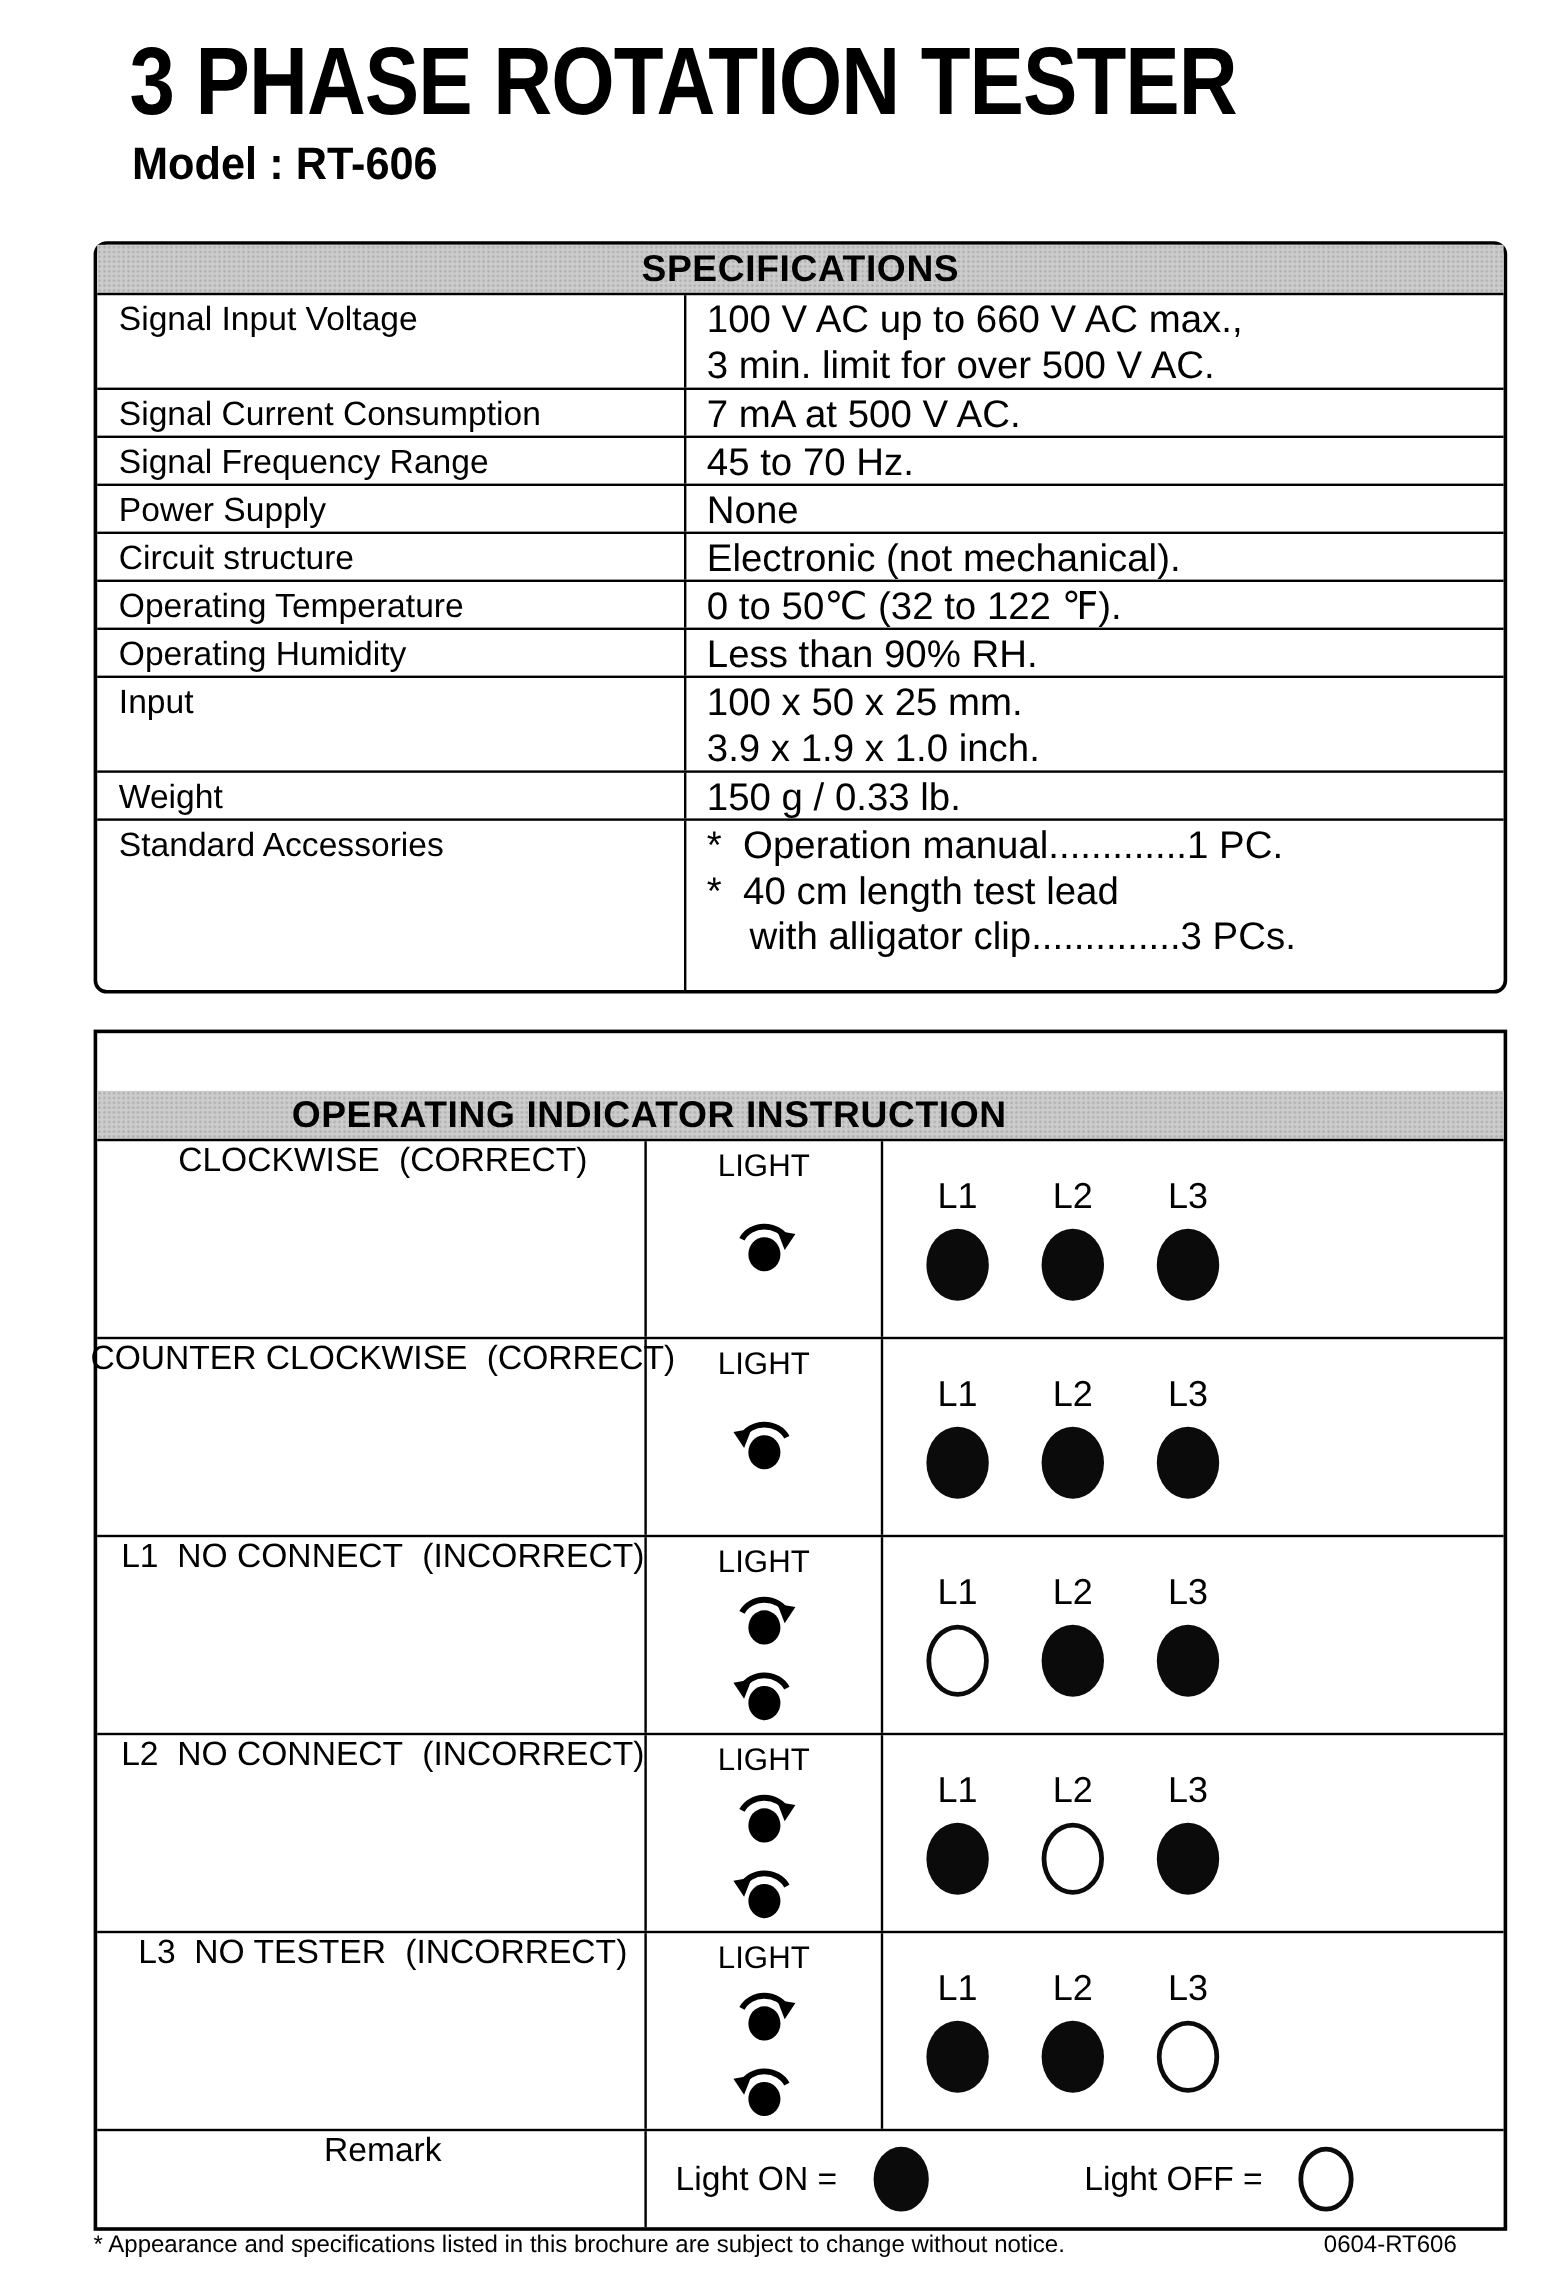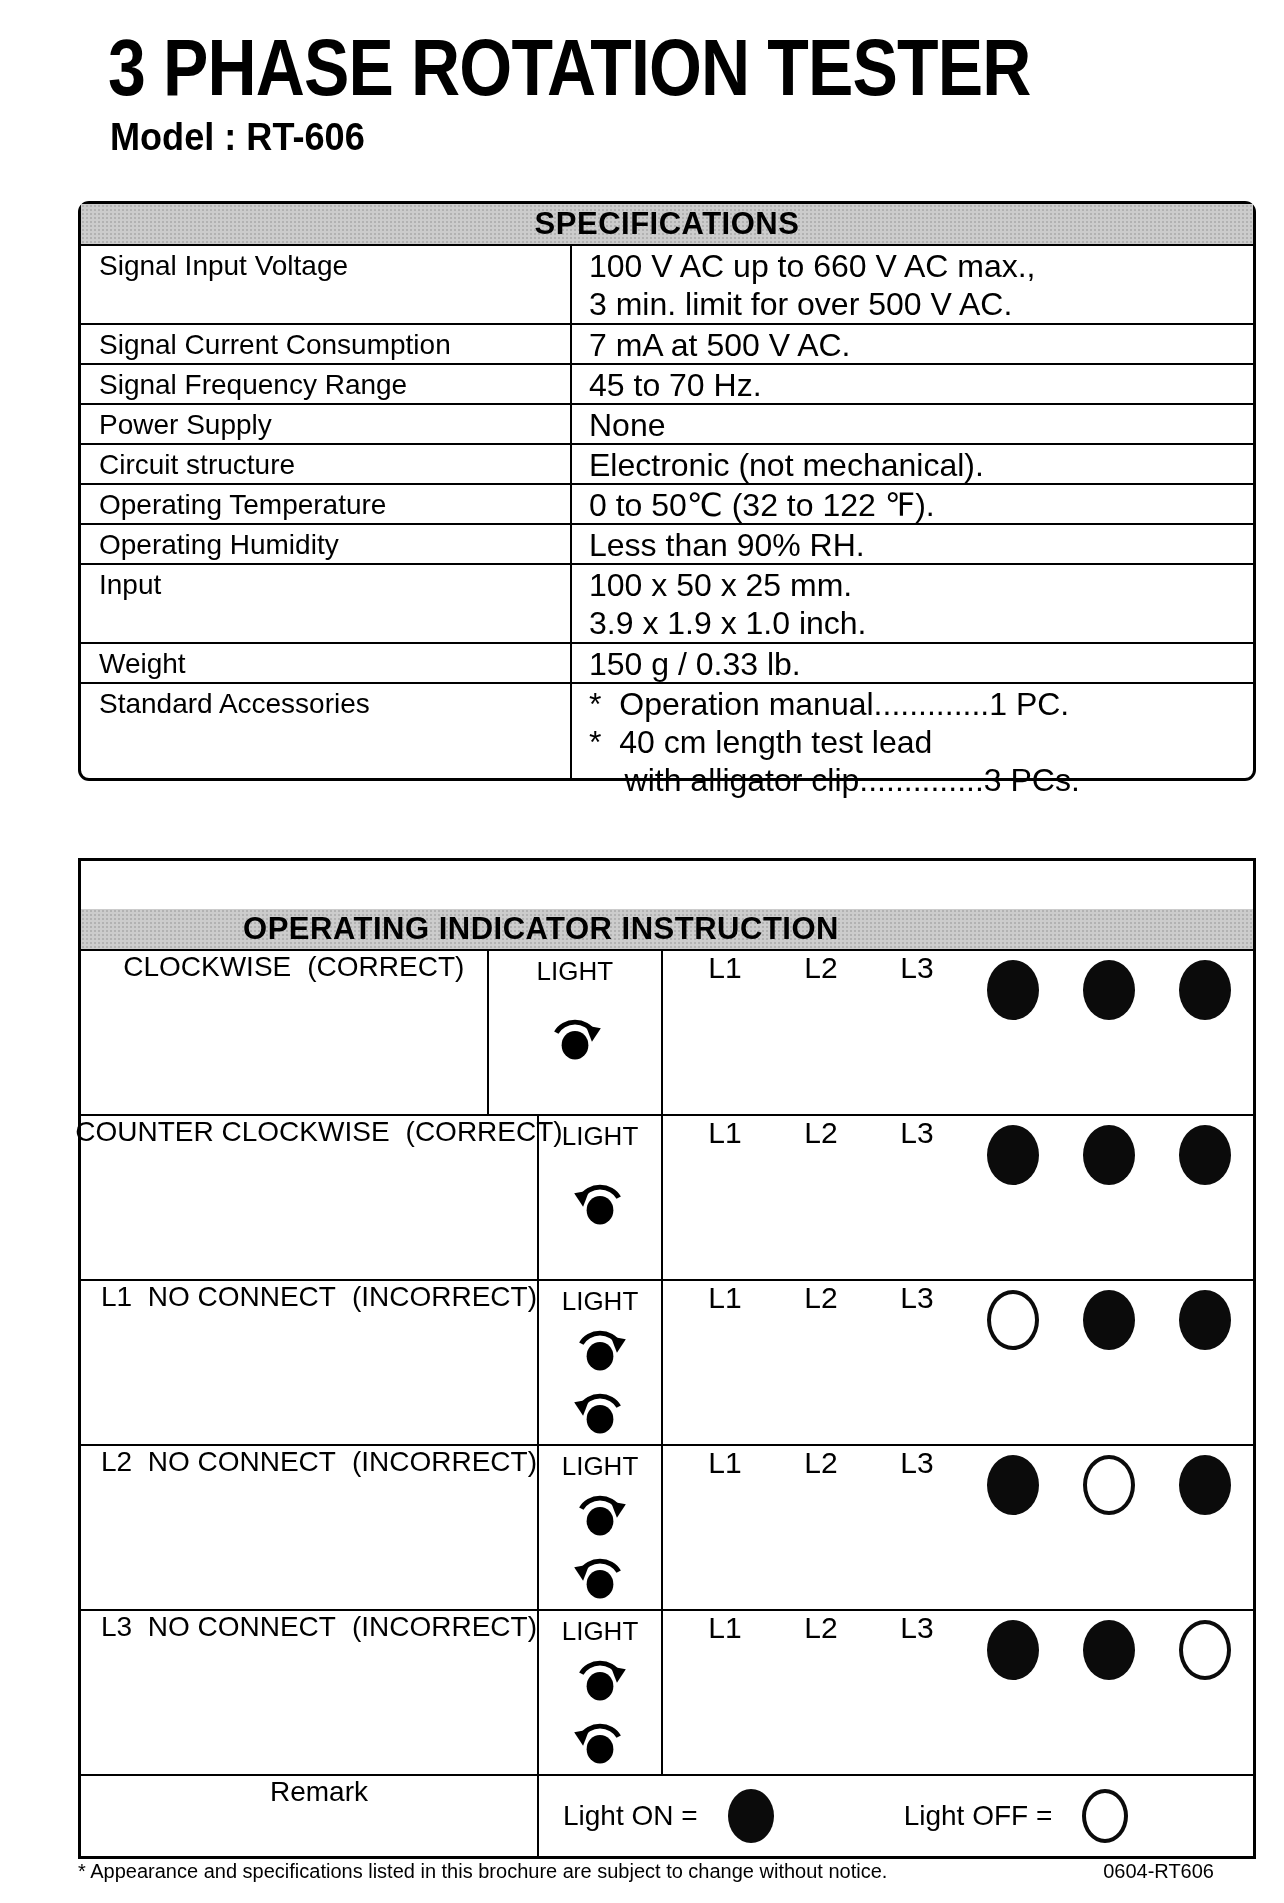--- a/index.html
+++ b/index.html
@@ -28,21 +28,21 @@
     background-size:4px 4px;
     display:flex;align-items:center;justify-content:center;
     font-size:31px;font-weight:bold;letter-spacing:.5px;
   }
   
   .spec-table{top:201px;border-radius:11px;}
   .spec-row{display:flex;border-bottom:2px solid #000;box-sizing:border-box;}
   .spec-row:last-child{border-bottom:none;}
   .r-1line{height:40px;}
   .r-2line{height:79px;}
-  .r-3line{height:94px;}
+  .r-3line{height:141px;}
   .spec-label{
     width:491px;box-sizing:border-box;border-right:2px solid #000;
     padding:1px 6px 0 18px;font-size:28px;line-height:38px;white-space:pre;
   }
   .spec-value{flex:1;padding:1px 6px 0 17px;font-size:32px;line-height:38px;}
   .vline{white-space:pre;}
   
   .ind-table{top:858px;}
   .ind-header{justify-content:flex-start;margin-top:48px;}
   .ind-header .hdr-text{width:920px;text-align:center;}
@@ -56,21 +56,21 @@
   .ind-light{
     width:197px;box-sizing:border-box;border-right:2px solid #000;
     display:flex;flex-direction:column;align-items:center;
   }
   .light-label{font-size:26px;margin-top:5px;line-height:30px;}
   .arrow-icon{width:60px;height:57px;display:block;}
   .arrow-icon.single{margin-top:20px;}
   .arrow-icon.stacked{margin-top:1px;}
   .arrow-icon.stacked + .arrow-icon.stacked{margin-top:6px;}
   .arrow-icon.ccw{transform:scaleX(-1);}
-  .ind-dots{flex:1;display:flex;flex-direction:row;justify-content:center;padding-left:14px;}
+  .ind-dots{flex:1;display:flex;flex-direction:column;justify-content:center;padding-left:14px;}
   .dot-labels{display:flex;}
   .dot-labels span{width:96px;text-align:center;font-size:30px;}
   .dot-row{display:flex;margin-top:9px;}
   .dot-cell{width:96px;display:flex;justify-content:center;}
   .dot{width:52px;height:60px;border-radius:50%;box-sizing:border-box;}
   .dot.on{background:#0b0b0b;}
   .dot.off{border:4px solid #0b0b0b;background:#fff;}
   
   .remark-row{height:80px;border-bottom:none;}
   .remark-name{justify-content:center;gap:0;}
@@ -303,21 +303,21 @@
           </span>
         <span class="dot-cell">
             <span class="dot on"></span>
           </span>
       </div>
     </div>
   </div>
 
   <div class="ind-row">
     <div class="ind-name">
-      <div class="nline">L3  NO CONNECT</div>
+      <div class="nline">L3  NO TESTER</div>
       <div class="nline">(INCORRECT)</div>
     </div>
     <div class="ind-light">
       <div class="light-label">LIGHT</div>
       <svg class="arrow-icon stacked cw" viewBox="0 0 64 64">
         <ellipse cx="32" cy="44" rx="15" ry="16" fill="#000"></ellipse>
         <path d="M11,30 A23,20 0 0 1 53,30" fill="none" stroke="#000" stroke-width="5.5"></path>
         <polygon points="44,22 61,25 51,40" fill="#000"></polygon>
       </svg>
       <svg class="arrow-icon stacked ccw" viewBox="0 0 64 64">

